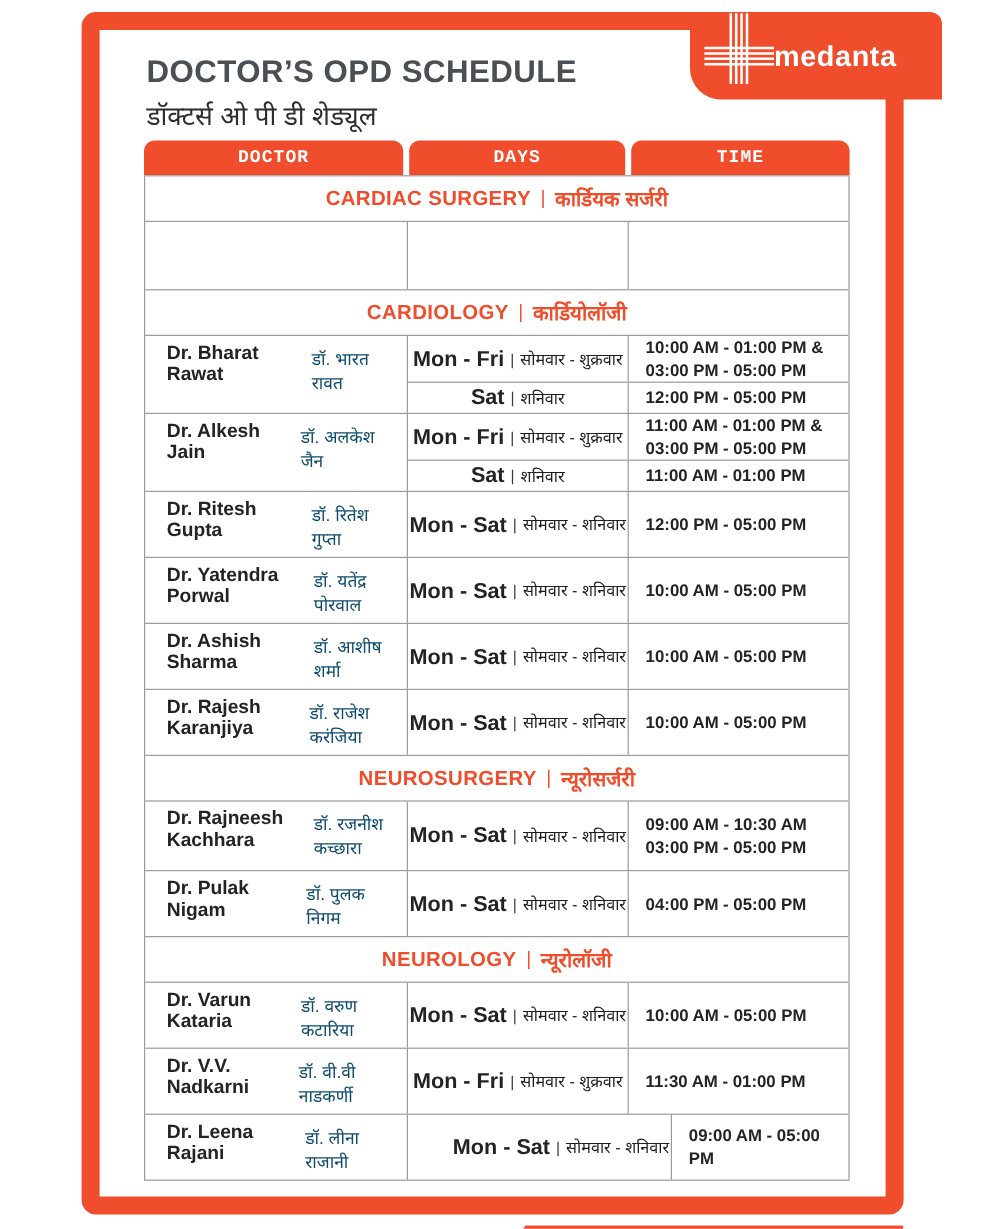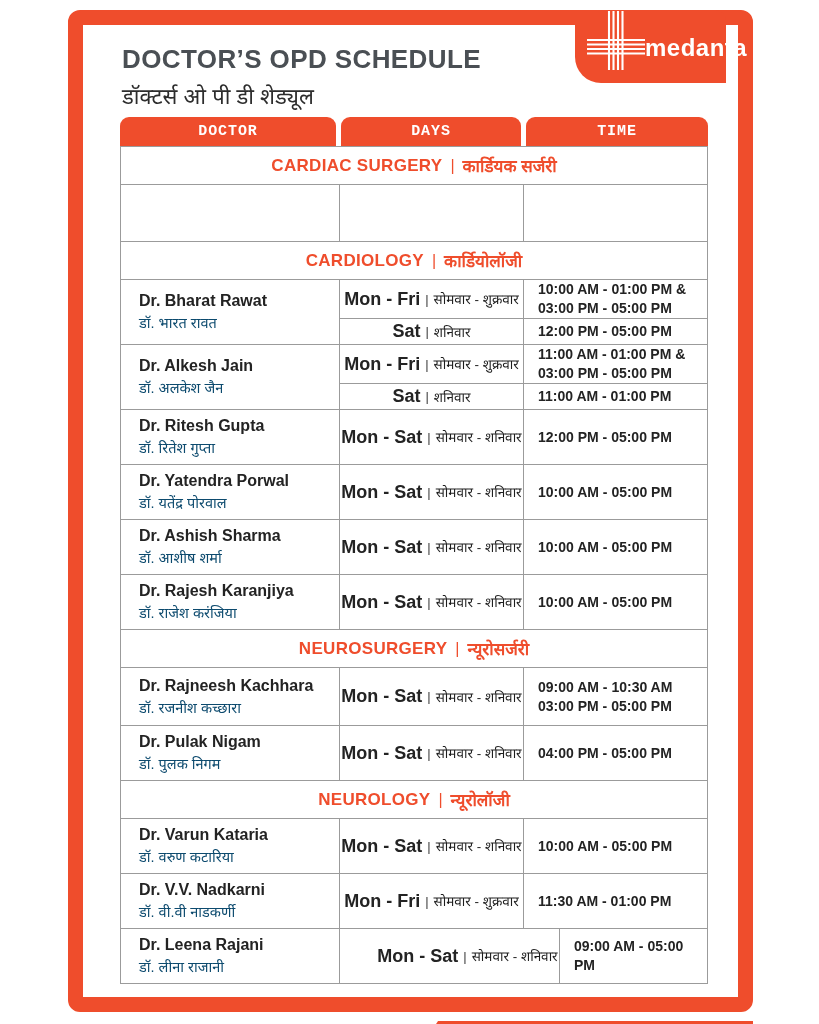--- a/index.html
+++ b/index.html
@@ -14,21 +14,21 @@
     font-family:"Liberation Sans", sans-serif;overflow:hidden;
   }
   
   .frame{
     position:absolute;left:68px;top:10px;width:685px;height:1002px;
     box-sizing:border-box;border:15px solid var(--accent);border-radius:12px;
     background:#fff;
   }
   
   .logo-panel{
-    position:absolute;left:575px;top:10px;width:151px;height:73px;
+    position:absolute;left:575px;top:10px;width:210px;height:73px;
     background:var(--accent);border-radius:0 10px 0 26px;z-index:3;
   }
   .logo-cross{position:absolute;left:8px;top:0px;}
   .logo-word{
     position:absolute;left:70px;top:24px;color:#fff;font-size:24px;
     font-weight:600;letter-spacing:.5px;
   }
   
   .heading{position:absolute;left:122px;top:44px;z-index:2;}
   .title-en{font-size:26px;font-weight:800;color:var(--title);letter-spacing:.4px;}
@@ -54,21 +54,21 @@
   }
   .s-en{color:var(--accent);font-weight:800;font-size:17px;letter-spacing:.3px;}
   .s-sep{color:var(--accent);margin:0 8px;font-weight:400;font-size:16px;}
   .s-hi{color:var(--accent);font-size:17px;font-weight:600;}
   .t-row{display:flex;border-bottom:1px solid var(--border);min-height:54px;align-items:stretch;}
   .t-row.dual{min-height:64px;}
   .t-row.empty{min-height:56px;}
   .table > div:last-child{border-bottom:none;gap:36px;}
   .doc{
     width:219px;box-sizing:border-box;border-right:1px solid var(--border);
-    display:flex;flex-direction:column;justify-content:center;padding:6px 6px 6px 18px;
+    display:flex;flex-direction:row;justify-content:center;padding:6px 6px 6px 18px;
   }
   .doc-en{font-size:16px;font-weight:800;color:var(--ink);}
   .doc-hi{font-size:14.5px;color:#0c4a6e;margin-top:2px;}
   .sched{flex:1;display:flex;flex-direction:column;}
   .sline{display:flex;flex:1 1 0;align-items:stretch;}
   .sline + .sline{border-top:1px solid var(--border);}
   .dual .sline:first-child{flex-grow:5;}
   .dual .sline:last-child{flex-grow:3;}
   .days{
     width:184px;box-sizing:border-box;border-right:1px solid var(--border);

